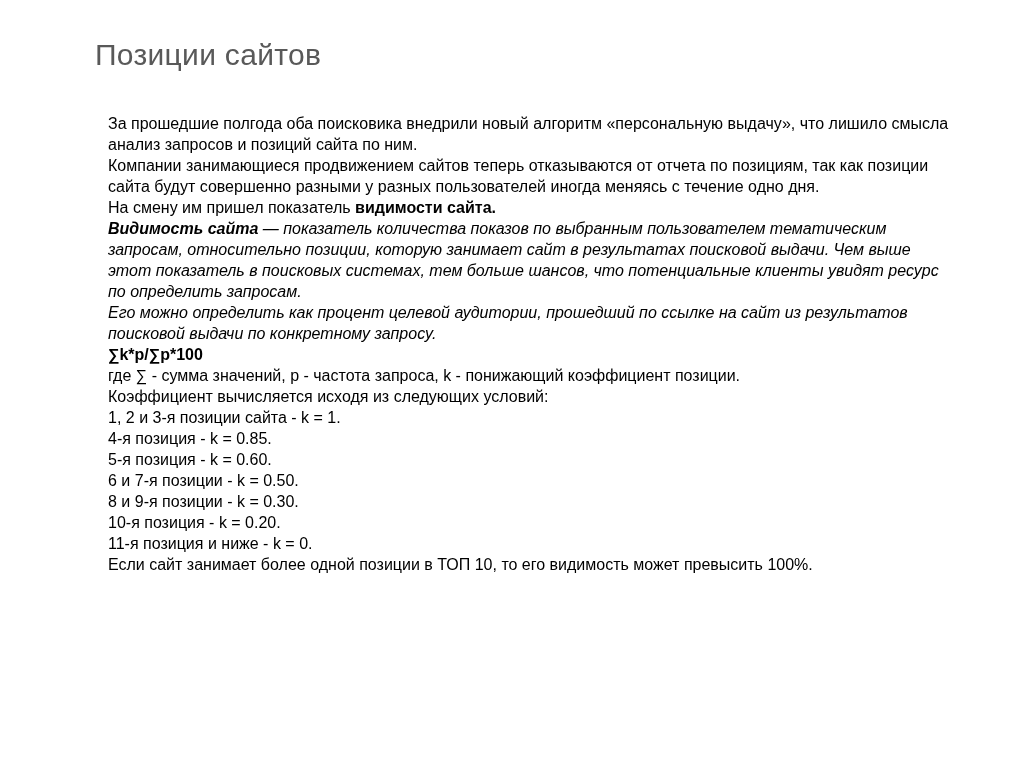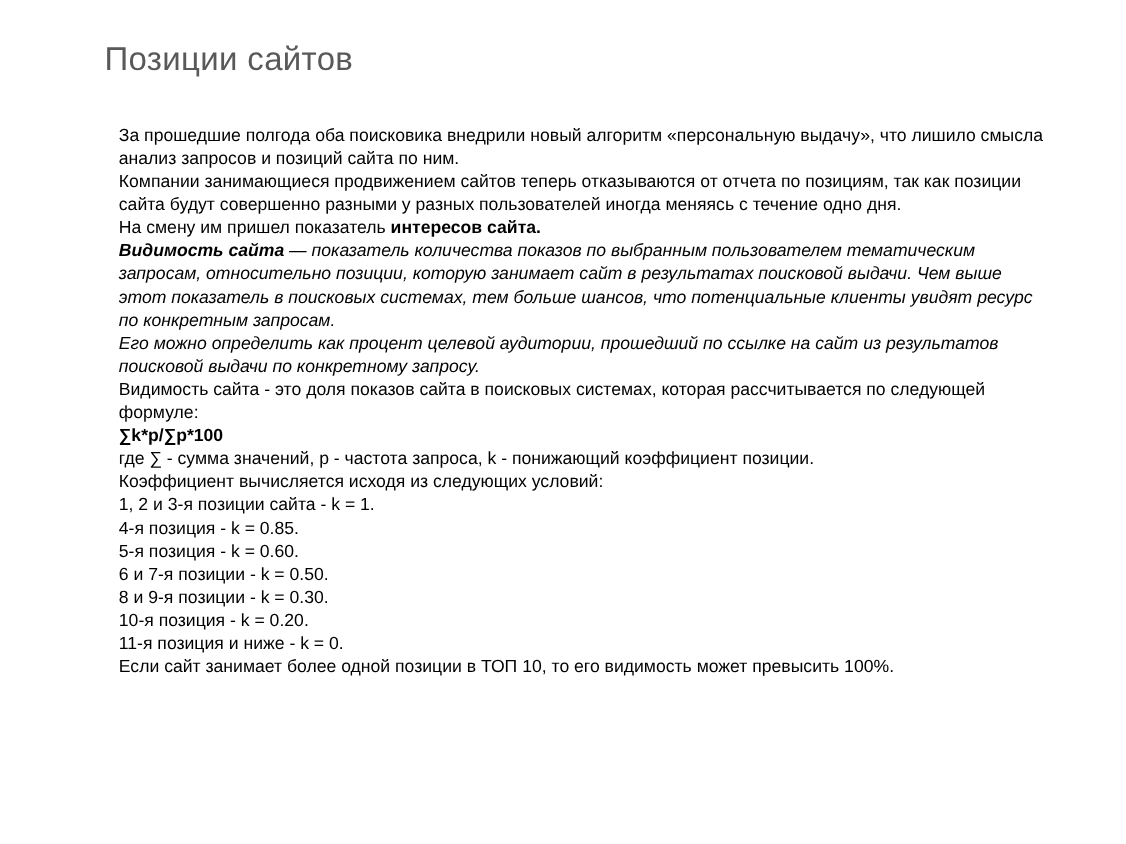--- a/index.html
+++ b/index.html
@@ -43,24 +43,23 @@
   .body-text span.i { font-style: italic; margin-top: 36px; }
 </style>
 </head>
 <body>
 
 <div class="slide" style="background: rgb(255, 255, 255);">
   <h1 class="slide-title" style="color: rgb(89, 89, 89);">Позиции сайтов</h1>
   <div class="body-text" style="color: rgb(0, 0, 0);">
       <p><span>За прошедшие полгода оба поисковика внедрили новый алгоритм «персональную выдачу», что лишило смысла анализ запросов и позиций сайта по ним.</span></p>
       <p><span>Компании занимающиеся продвижением сайтов теперь отказываются от отчета по позициям, так как позиции сайта будут совершенно разными у разных пользователей иногда меняясь с течение одно дня.</span></p>
-      <p><span>На смену им пришел показатель </span><span class="b">интересов сайта.</span></p>
-      <p><span class="b i">Видимость сайта</span><span class="i"> — показатель количества показов по выбранным пользователем тематическим запросам, относительно позиции, которую занимает сайт в результатах поисковой выдачи. Чем выше этот показатель в поисковых системах, тем больше шансов, что потенциальные клиенты увидят ресурс по конкретным запросам.</span></p>
+      <p><span>На смену им пришел показатель </span><span class="b">видимости сайта.</span></p>
+      <p><span class="b i">Видимость сайта</span><span class="i"> — показатель количества показов по выбранным пользователем тематическим запросам, относительно позиции, которую занимает сайт в результатах поисковой выдачи. Чем выше этот показатель в поисковых системах, тем больше шансов, что потенциальные клиенты увидят ресурс по определить запросам.</span></p>
       <p><span class="i">Его можно определить как процент целевой аудитории, прошедший по ссылке на сайт из результатов поисковой выдачи по конкретному запросу.</span></p>
-      <p><span>Видимость сайта - это доля показов сайта в поисковых системах, которая рассчитывается по следующей формуле:</span></p>
       <p><span class="b">∑k*p/∑p*100</span></p>
       <p><span>где ∑ - сумма значений, p - частота запроса, k - понижающий коэффициент позиции.</span></p>
       <p><span>Коэффициент вычисляется исходя из следующих условий:</span></p>
       <p><span>1, 2 и 3-я позиции сайта - k = 1.</span></p>
       <p><span>4-я позиция - k = 0.85.</span></p>
       <p><span>5-я позиция - k = 0.60.</span></p>
       <p><span>6 и 7-я позиции - k = 0.50.</span></p>
       <p><span>8 и 9-я позиции - k = 0.30.</span></p>
       <p><span>10-я позиция - k = 0.20.</span></p>
       <p><span>11-я позиция и ниже - k = 0.</span></p>

